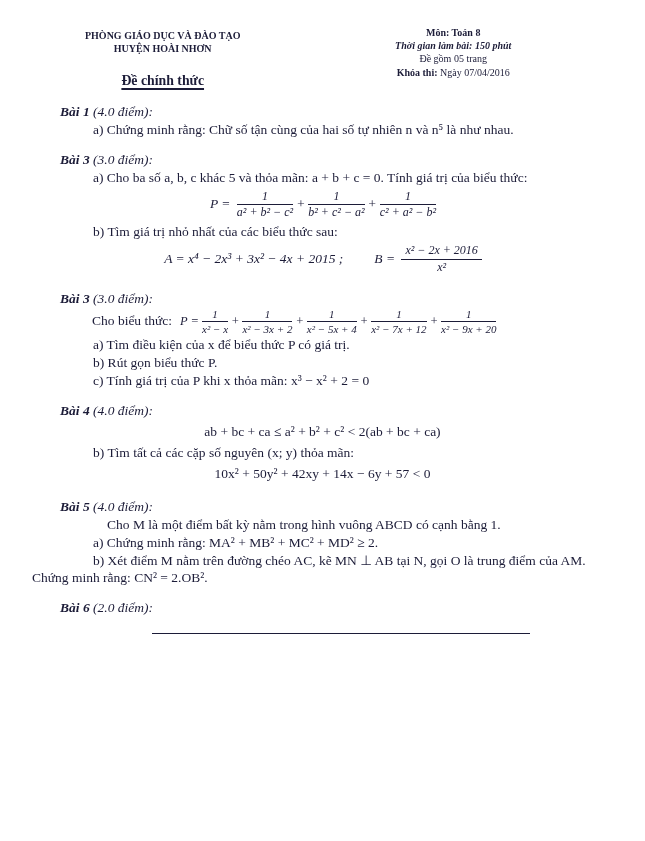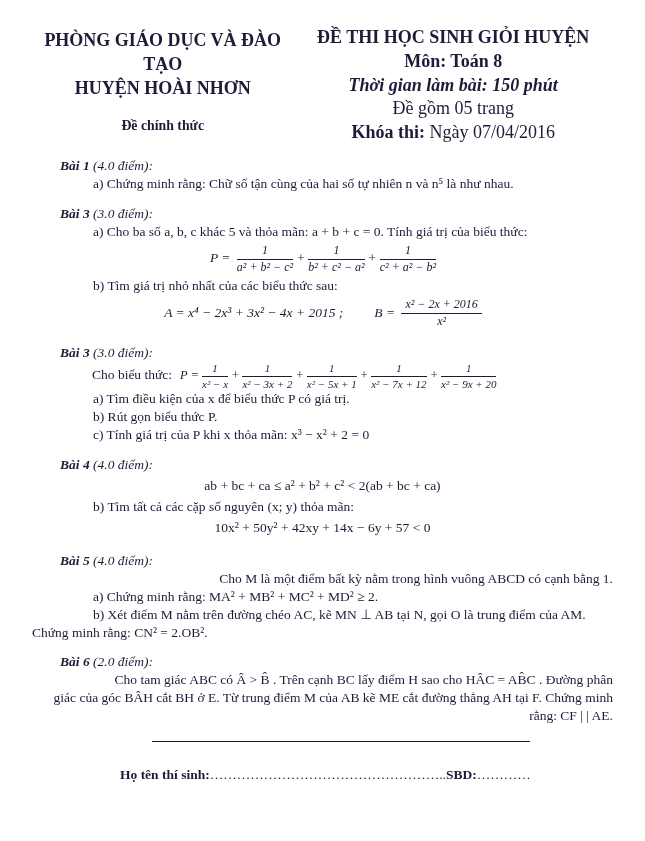--- a/index.html
+++ b/index.html
@@ -11,36 +11,36 @@
     font-size:13.5px;
     line-height:1.32;
   }
   .page { width:645px; height:841px; padding:26px 32px 0 32px; overflow:hidden; background:#fff; }
 
   
   .hdr { display:flex; width:100%; }
   .hdr-left  { width:45%; text-align:center; padding-top:3px; }
   .hdr-right { width:55%; text-align:center; }
   .b { font-weight:bold; }
-  .hdr-line { font-size:18px; }
+  .hdr-line { font-size:10px; }
   .exam-label {
     margin-top:17px; display:inline-block;
-    text-underline-offset:3px; text-decoration-thickness:1.5px;
+    text-decoration:underline; text-underline-offset:3px; text-decoration-thickness:1.5px;
     font-size:13.8px;
   }
   .it  { font-style:italic; }
   .sb  { font-weight:600; }
 
   
   .prob { margin-top:12px; }
   .line { min-height:18px; }
   .t  { padding-left:28px;font-style:italic; }
   .i  { padding-left:61px; }
   .lab3 { padding-left:60px; white-space:nowrap; }
-  .para75 { text-indent:75px;text-align:right; }
+  .para75 { text-indent:75px; }
   .para63 { text-indent:61px; }
   .fcenter { text-align:center; padding:3px 0; }
 
   
   .formula { font-style:italic; white-space:nowrap; }
   .formula .ftxt { padding:0 2px; }
   .frac {
     display:inline-flex; flex-direction:column;
     text-align:center; vertical-align:middle;
     margin:0 1px; line-height:1.15;
@@ -62,21 +62,20 @@
 
 <div class="page">
 
   <header class="hdr">
     <div class="hdr-left">
       <div class="hdr-line b">PHÒNG GIÁO DỤC VÀ ĐÀO TẠO</div>
       <div class="hdr-line b">HUYỆN HOÀI NHƠN</div>
       <div><span class="b exam-label">Đề chính thức</span></div>
     </div>
     <div class="hdr-right">
-      <div class="hdr-line b">ĐỀ THI HỌC SINH GIỎI HUYỆN</div>
       <div class="hdr-line b">Môn: Toán 8</div>
       <div class="hdr-line it sb">Thời gian làm bài: 150 phút</div>
       <div class="hdr-line">Đề gồm 05 trang</div>
       <div class="hdr-line"><span class="b">Khóa thi:</span><span> Ngày 07/04/2016</span></div>
     </div>
   </header>
 
   <section class="prob">
     <div class="line t"><span class="b">Bài 1</span><span> (4.0 điểm):</span></div>
     <div class="line i">a)  Chứng minh rằng: Chữ số tận cùng của hai số tự nhiên n và n⁵ là như nhau.</div>
@@ -105,21 +104,21 @@
   <section class="prob">
     <div class="line t"><span class="b">Bài 3</span><span> (3.0 điểm):</span></div>
     <div class="line lab3"><span class="lbl-inline">Cho biểu thức:</span><span class="formula fr12"><span class="ftxt">P =</span><span class="frac">
             <span class="num">1</span>
             <span class="den">x² − x</span>
           </span><span class="ftxt">+</span><span class="frac">
             <span class="num">1</span>
             <span class="den">x² − 3x + 2</span>
           </span><span class="ftxt">+</span><span class="frac">
             <span class="num">1</span>
-            <span class="den">x² − 5x + 1</span>
+            <span class="den">x² − 5x + 4</span>
           </span><span class="ftxt">+</span><span class="frac">
             <span class="num">1</span>
             <span class="den">x² − 7x + 12</span>
           </span><span class="ftxt">+</span><span class="frac">
             <span class="num">1</span>
             <span class="den">x² − 9x + 20</span>
           </span></span></div>
     <div class="line i">a)  Tìm điều kiện của x để biểu thức P có giá trị.</div>
     <div class="line i">b)  Rút gọn biểu thức P.</div>
     <div class="line i">c) Tính giá trị của P khi x thỏa mãn: x³ − x² + 2 = 0</div>
@@ -134,22 +133,18 @@
 
   <section class="prob">
     <div class="line t"><span class="b">Bài 5</span><span> (4.0 điểm):</span></div>
     <div class="line para75">Cho M là một điểm bất kỳ nằm trong hình vuông ABCD có cạnh bằng 1.</div>
     <div class="line i">a) Chứng minh rằng:  MA² + MB² + MC² + MD² ≥ 2.</div>
     <div class="line para63">b) Xét điểm M nằm trên đường chéo AC, kẽ MN ⊥ AB tại N, gọi O là trung điểm của AM. Chứng minh rằng:  CN² = 2.OB².</div>
   </section>
 
   <section class="prob">
     <div class="line t"><span class="b">Bài 6</span><span> (2.0 điểm):</span></div>
-    <div class="line para75">Cho tam giác ABC có  Â &gt; B̂ . Trên cạnh BC lấy điểm H sao cho  HÂC = AB̂C . Đường phân giác của góc  BÂH cắt BH ở E. Từ trung điểm M của AB kẽ ME cắt đường thẳng AH tại F. Chứng minh rằng:  CF | | AE.</div>
   </section>
 
   <hr class="divider">
 
-  <div class="footer">
-    <span class="b">Họ tên thí sinh:</span><span>……………………………………………..</span><span class="b">SBD:</span><span>…………</span>
-  </div>
 
 </div>
 
 </body></html>

